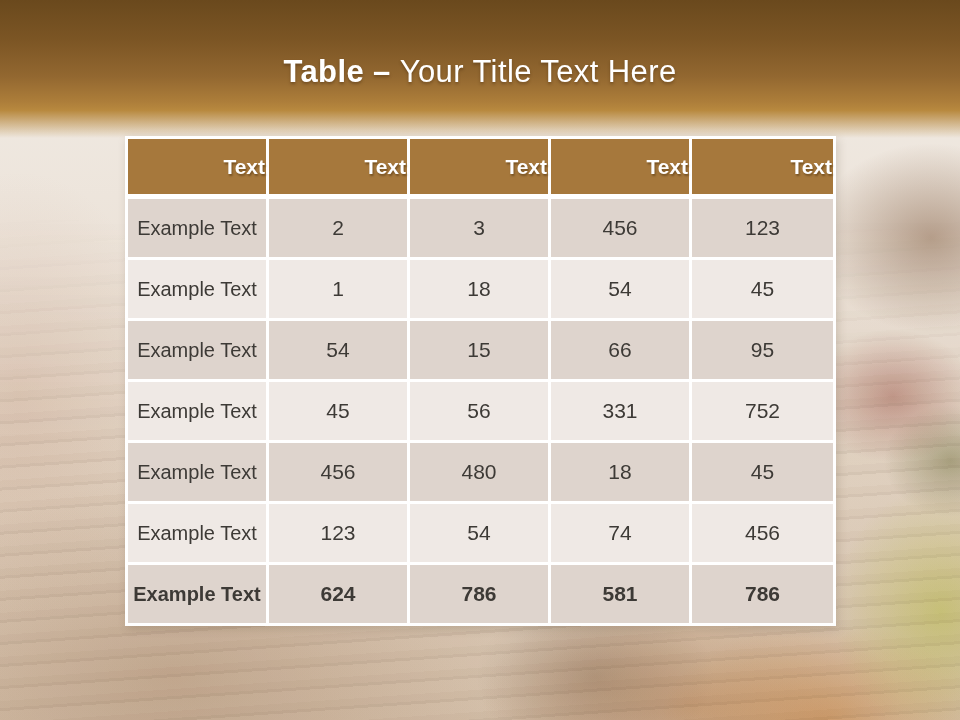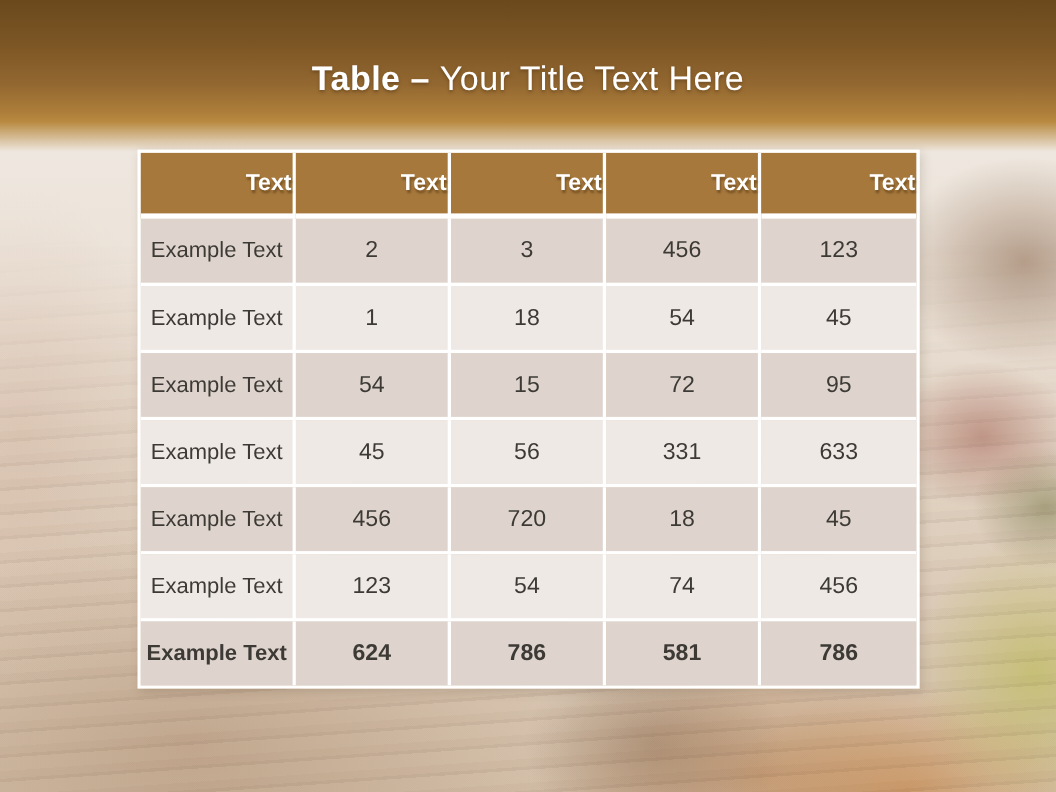--- a/index.html
+++ b/index.html
@@ -139,34 +139,34 @@
           <td class="label-cell">Example Text</td>
           <td class="value-cell">1</td>
           <td class="value-cell">18</td>
           <td class="value-cell">54</td>
           <td class="value-cell">45</td>
         </tr>
         <tr>
           <td class="label-cell">Example Text</td>
           <td class="value-cell">54</td>
           <td class="value-cell">15</td>
-          <td class="value-cell">72</td>
+          <td class="value-cell">66</td>
           <td class="value-cell">95</td>
         </tr>
         <tr>
           <td class="label-cell">Example Text</td>
           <td class="value-cell">45</td>
           <td class="value-cell">56</td>
           <td class="value-cell">331</td>
-          <td class="value-cell">633</td>
+          <td class="value-cell">752</td>
         </tr>
         <tr>
           <td class="label-cell">Example Text</td>
           <td class="value-cell">456</td>
-          <td class="value-cell">720</td>
+          <td class="value-cell">480</td>
           <td class="value-cell">18</td>
           <td class="value-cell">45</td>
         </tr>
         <tr>
           <td class="label-cell">Example Text</td>
           <td class="value-cell">123</td>
           <td class="value-cell">54</td>
           <td class="value-cell">74</td>
           <td class="value-cell">456</td>
         </tr>

